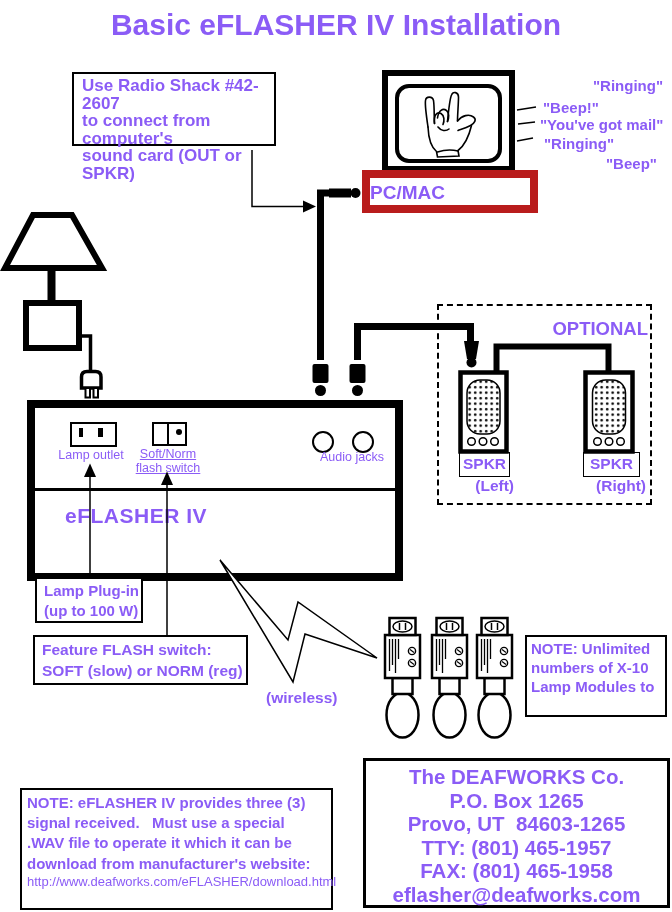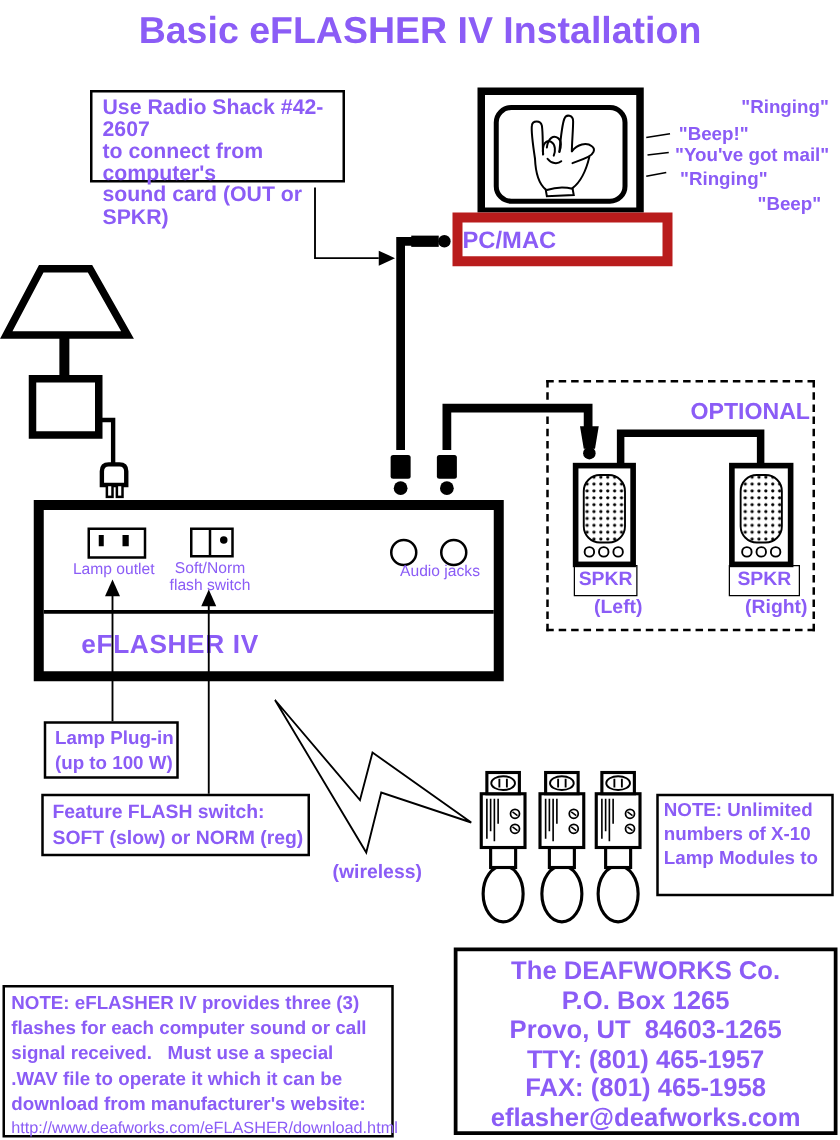--- a/index.html
+++ b/index.html
@@ -17,38 +17,38 @@
   .pcbase{left:362px;top:170px;width:176px;height:43px;border:8px solid #b91c1c;background:#fff;
           text-align:left;font-size:19px;font-weight:bold;line-height:30px;}
   
   .quote{position:absolute;font-size:15px;font-weight:bold;white-space:nowrap;}
   
   .optional{left:437px;top:304px;width:215px;height:201px;border:2.5px dashed #000;background:transparent;}
   .optional-label{left:546px;top:306px;width:102px;text-align:right;font-size:18.5px;font-weight:bold;margin-top:12px;}
   .spkr-box{position:absolute;border:1.5px solid #000;background:#fff;text-align:center;font-size:15.5px;font-weight:bold;line-height:21px;height:23px;}
   .spkr-sub{position:absolute;text-align:right;font-size:15.5px;font-weight:bold;}
   
-  .device{left:27px;top:400px;width:376px;height:145px;border:8px solid #000;background:#fff;}
+  .device{left:27px;top:400px;width:376px;height:181px;border:8px solid #000;background:#fff;}
   .divider{left:0;right:0;top:80px;height:2.5px;background:#000;position:absolute;}
   .outlet{position:absolute;left:35px;top:14px;width:43px;height:21px;border:2.5px solid #000;background:#fff;}
   .slot{position:absolute;top:4px;width:4.5px;height:8.5px;background:#000;}
   .switch{position:absolute;left:117px;top:14px;width:31px;height:20px;border:2.5px solid #000;background:#fff;}
   .switch-div{position:absolute;left:13px;top:0;bottom:0;width:2px;background:#000;}
   .switch-dot{position:absolute;right:3.5px;top:4.5px;width:6px;height:6px;border-radius:50%;background:#000;}
   .jack{position:absolute;top:23px;width:18px;height:18px;border:2.5px solid #000;border-radius:50%;background:#fff;}
   .small-label{position:absolute;font-size:12.5px;line-height:13.5px;text-align:center;white-space:nowrap;}
   .device-name{position:absolute;left:30px;top:96px;font-size:21px;font-weight:bold;letter-spacing:0.5px;}
   
   .lamp-note{left:35px;top:577px;width:108px;height:46px;padding:2px 7px;font-size:15px;font-weight:bold;line-height:19.5px;white-space:nowrap;}
   .flash-note{left:33px;top:635px;width:215px;height:50px;padding:3px 7px;font-size:15.5px;font-weight:bold;line-height:20.5px;white-space:nowrap;}
   .wireless{left:266px;top:689px;width:90px;font-size:15.5px;font-weight:bold;}
   .x10-note{left:525px;top:635px;width:142px;height:82px;padding:2px 4px;font-size:15px;font-weight:bold;line-height:19.2px;white-space:nowrap;}
   .company{left:363px;top:758px;width:307px;height:150px;border:3px solid #000;text-align:center;padding-top:4px;
            font-size:20.5px;font-weight:bold;line-height:23.6px;}
-  .bottom-note{left:2px;top:788px;width:313px;height:122px;padding:3px 5px;font-size:15px;font-weight:bold;line-height:20.2px;white-space:nowrap;}
+  .bottom-note{left:20px;top:788px;width:313px;height:122px;padding:3px 5px;font-size:15px;font-weight:bold;line-height:20.2px;white-space:nowrap;}
   .bottom-url{font-size:13px;font-weight:normal;line-height:16px;}
   svg.overlay{position:absolute;left:0;top:0;z-index:5;pointer-events:none;}
   .under{z-index:1;}
 </style>
 </head>
 <body>
 
 <div class="canvas">
 
   <div class="abs title under">Basic eFLASHER IV Installation</div>
@@ -84,21 +84,21 @@
     <div class="divider"></div>
     <div class="outlet">
       <div class="slot" style="left:6.5px;"></div>
       <div class="slot" style="left:26px;"></div>
     </div>
     <div class="small-label" style="left:10px;top:41px;width:92px;">Lamp outlet</div>
     <div class="switch">
       <div class="switch-div"></div>
       <div class="switch-dot"></div>
     </div>
-    <div class="small-label" style="left:88px;top:40px;width:90px;">
+    <div class="small-label" style="left:88px;top:40px;width:90px;text-decoration:underline;">
       <div>Soft/Norm</div>
       <div>flash switch</div>
     </div>
     <div class="jack" style="left:277px;"></div>
     <div class="jack" style="left:317px;"></div>
     <div class="small-label" style="left:262px;top:43px;width:110px;">Audio jacks</div>
     <div class="device-name">eFLASHER IV</div>
   </div>
 
   <div class="box lamp-note under">
@@ -123,21 +123,20 @@
     <div class="nw">The DEAFWORKS Co.</div>
     <div class="nw">P.O. Box 1265</div>
     <div class="nw">Provo, UT  84603-1265</div>
     <div class="nw">TTY: (801) 465-1957</div>
     <div class="nw">FAX: (801) 465-1958</div>
     <div class="nw">eflasher@deafworks.com</div>
   </div>
 
   <div class="box bottom-note under">
     <div class="nw">NOTE: eFLASHER IV provides three (3)</div>
-    <div class="nw">flashes for each computer sound or call</div>
     <div class="nw">signal received.   Must use a special</div>
     <div class="nw">.WAV file to operate it which it can be</div>
     <div class="nw">download from manufacturer's website:</div>
     <div class="bottom-url">http://www.deafworks.com/eFLASHER/download.html</div>
   </div>
 
   <svg class="overlay" width="672" height="912" viewBox="0 0 672 912">
     <defs>
       <pattern id="dots" width="5.5" height="5.5" patternUnits="userSpaceOnUse">
         <rect width="5.5" height="5.5" fill="#fff"></rect>

